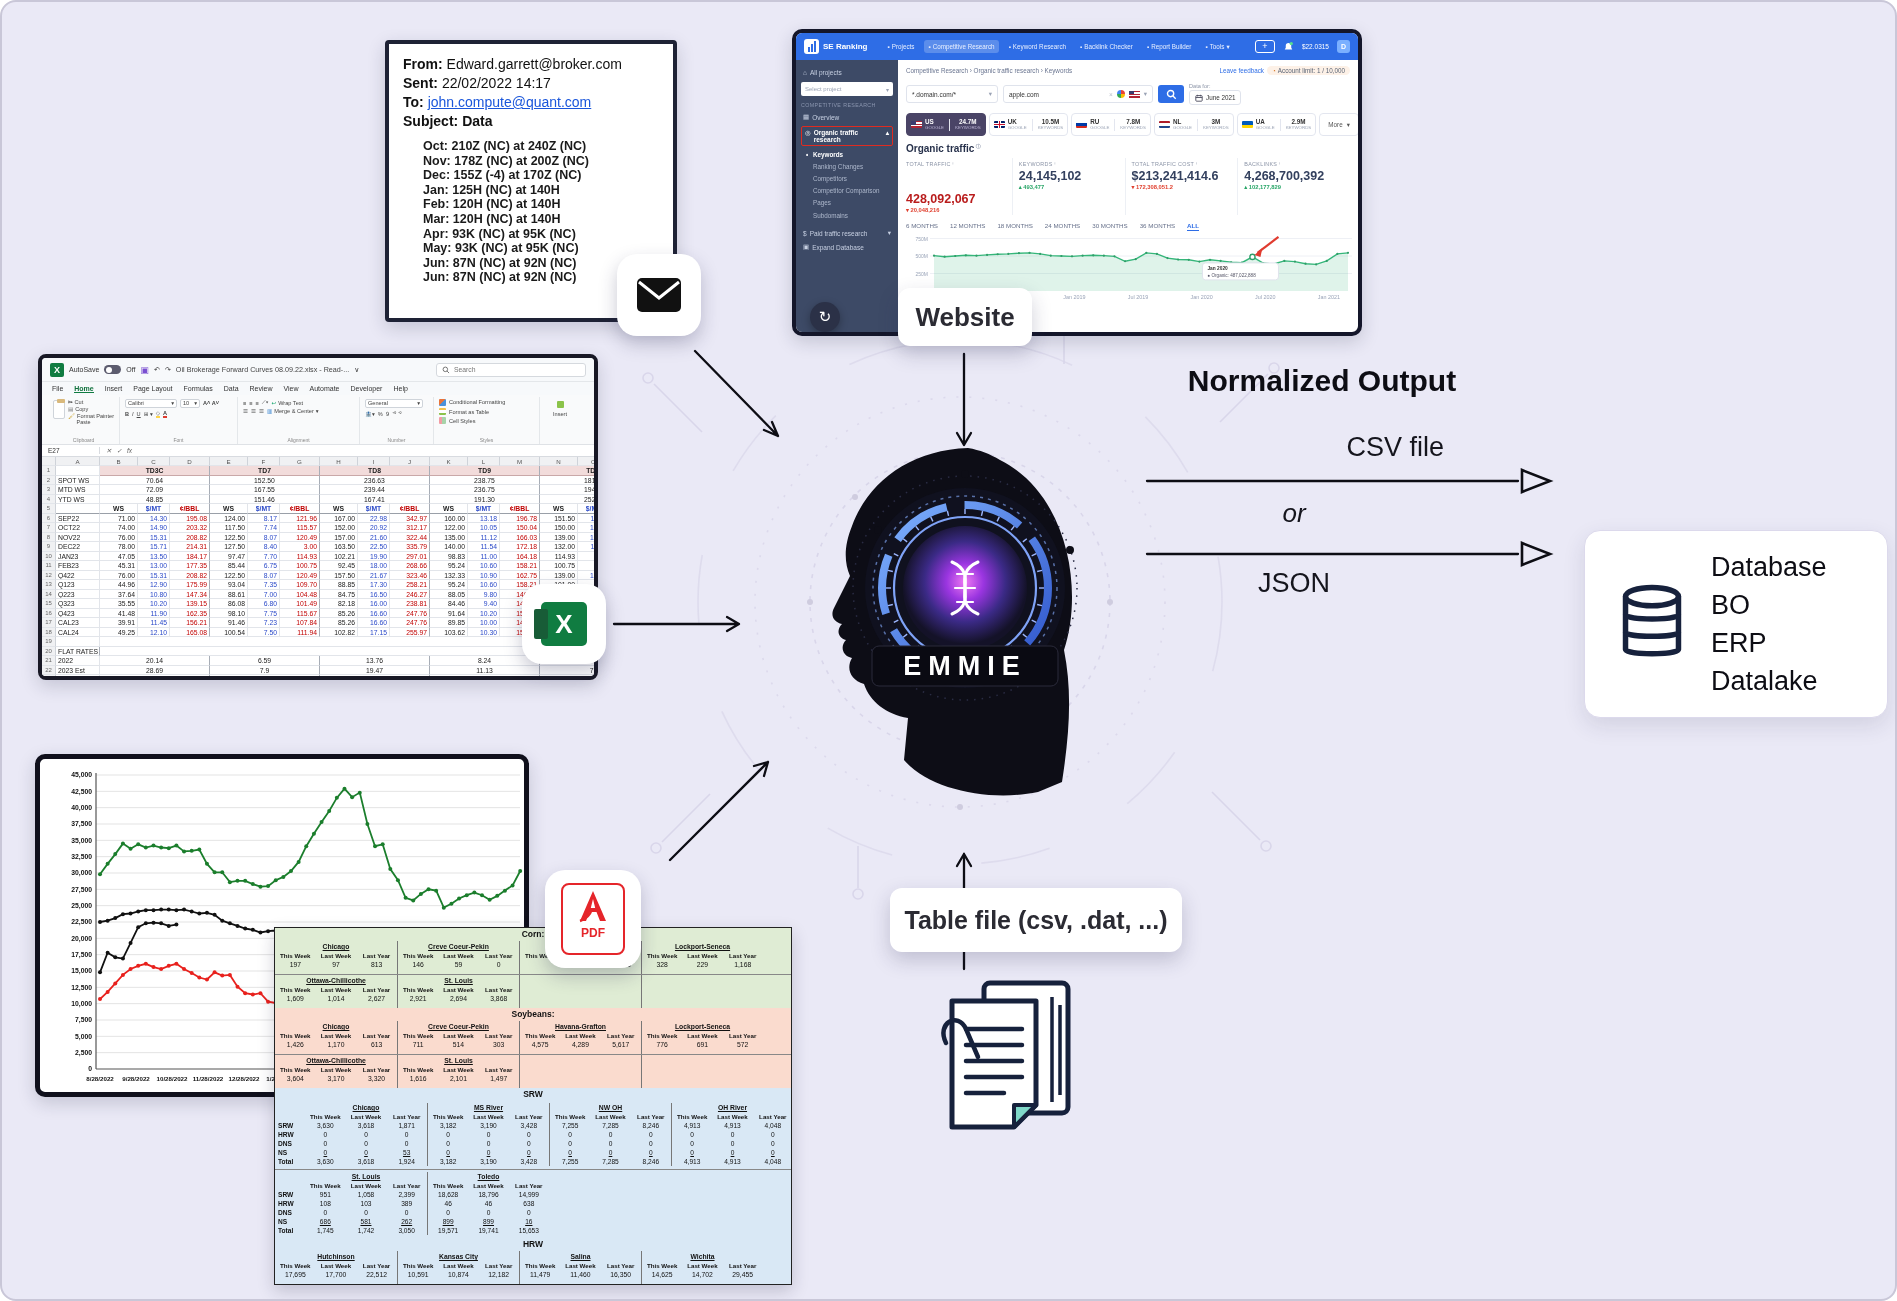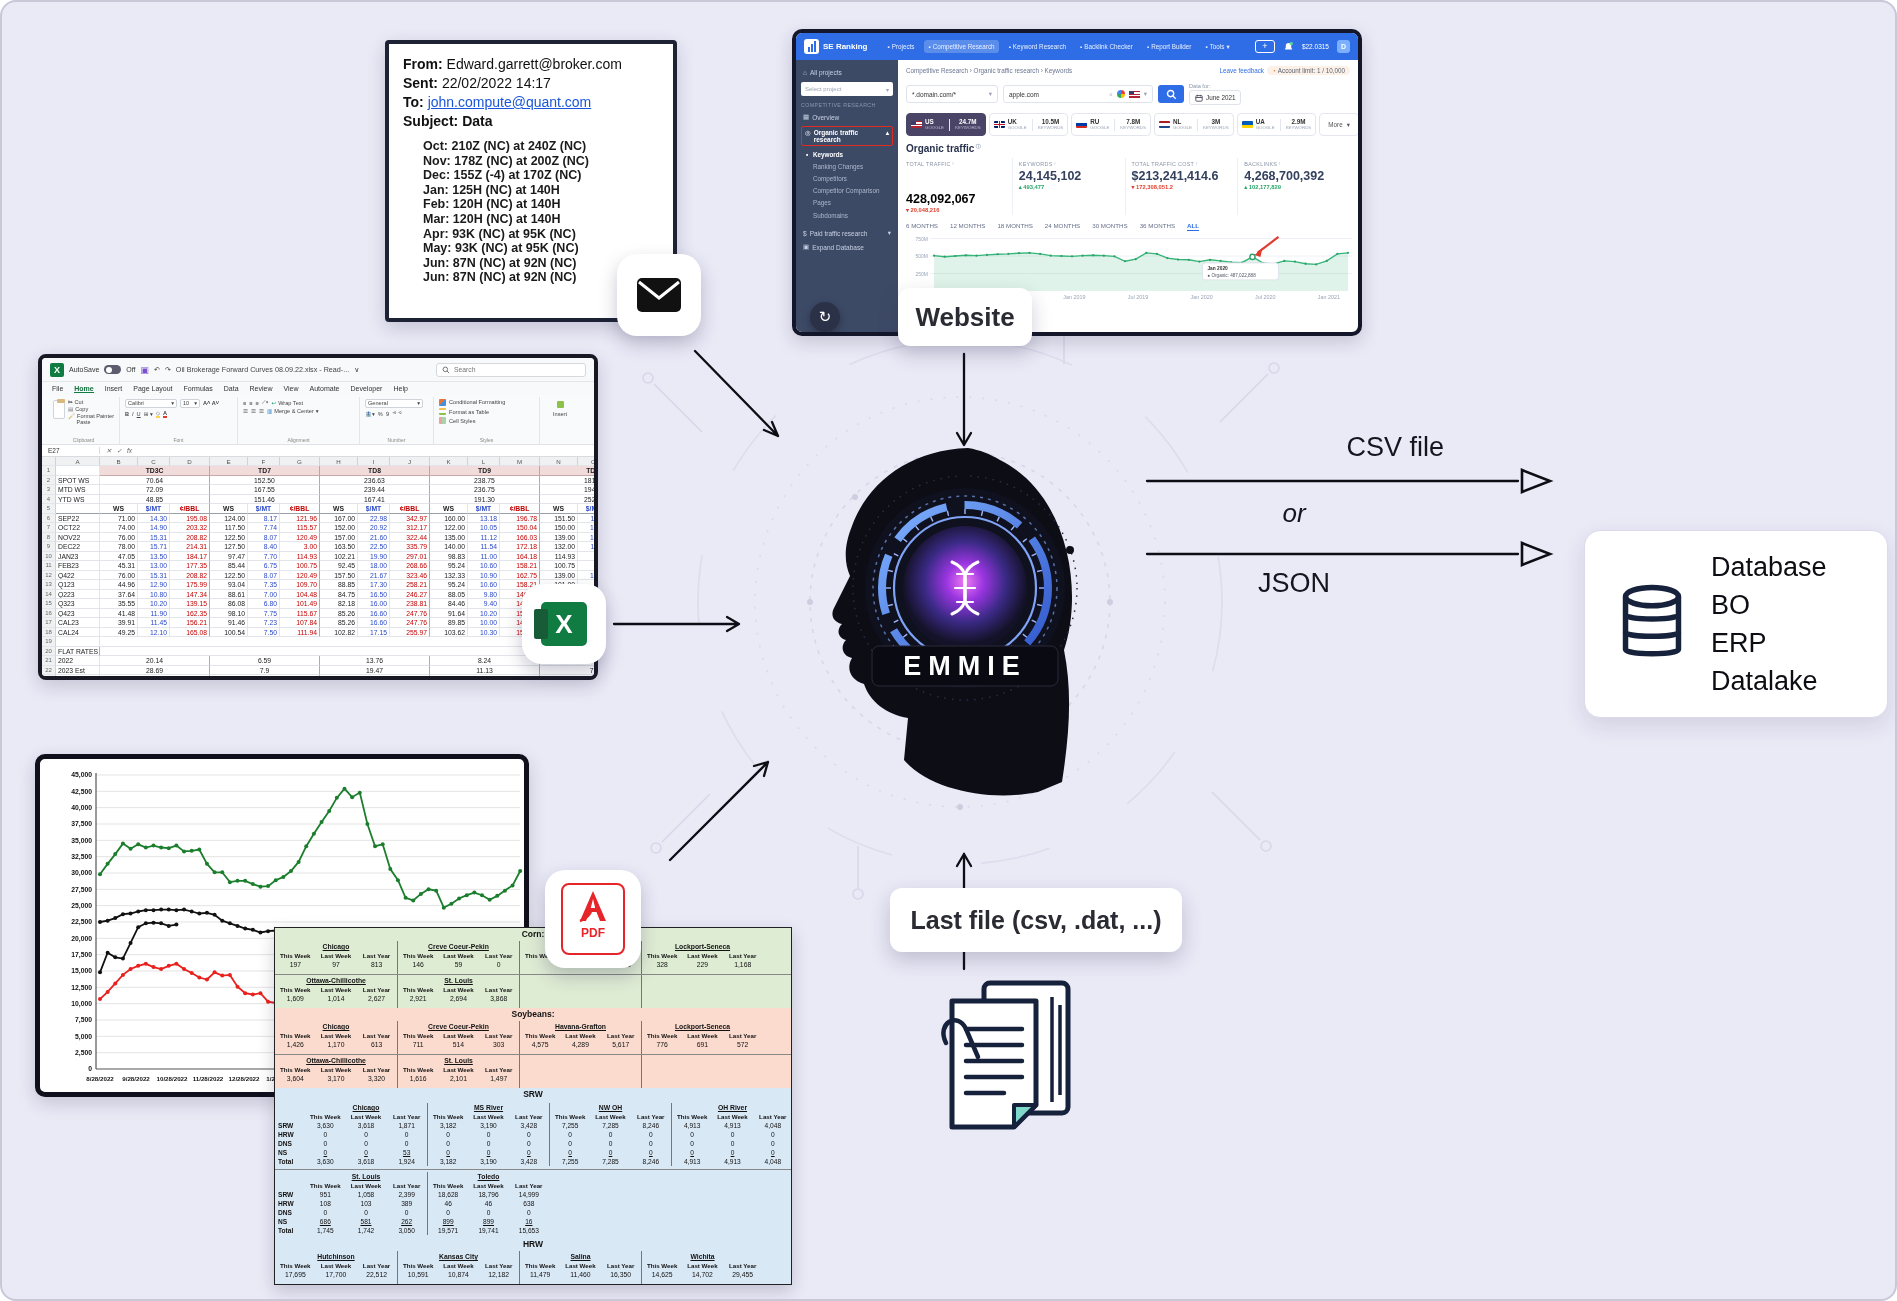--- a/index.html
+++ b/index.html
@@ -393,21 +393,21 @@
                 <span class="kw">2.9M</span>
                 <span class="gl">KEYWORDS</span>
               </span>
             </div>
             <div class="ctab more">More<span>▾</span></div>
           </div>
         <div id="se-title"><span>Organic traffic</span><sup> ⓘ</sup></div>
         <div id="se-metrics">
             <div class="metric">
               <div class="ml">TOTAL TRAFFIC ⁱ</div>
-              <div class="mv" style="color: #000000; margin-top: 24px;">428,092,067</div>
+              <div class="mv" style="color: #b91c1c; margin-top: 24px;">428,092,067</div>
               <div class="md down">▾ 20,048,216</div>
             </div>
             <div class="metric">
               <div class="ml">KEYWORDS ⁱ</div>
               <div class="mv" style="color: rgb(51, 64, 94);">24,145,102</div>
               <div class="md up">▴ 493,477</div>
             </div>
             <div class="metric">
               <div class="ml">TOTAL TRAFFIC COST ⁱ</div>
               <div class="mv" style="color: rgb(51, 64, 94);">$213,241,414.6</div>
@@ -1743,35 +1743,36 @@
     <g stroke="#fff" stroke-width="3" fill="none" stroke-linecap="round">
       <path d="M152 132 C182 145 148 171 178 184"></path>
       <path d="M178 132 C148 145 182 171 152 184"></path>
       <path d="M157 144 L173 144 M155 158 L175 158 M157 172 L173 172" stroke-width="2.2"></path>
     </g>
     <rect x="72" y="216" width="186" height="40" rx="7" fill="#0a0a12" stroke="#2a2a3a"></rect>
     <text x="165" y="245" text-anchor="middle" font-family="Liberation Sans, sans-serif" font-size="27" font-weight="bold" fill="#ffffff" letter-spacing="7">EMMIE</text>
   </svg>
 
   <div id="flatfile-chip" class="chip">
-      <span>Last file (csv, .dat, ...)</span>
+      <span>Table file (csv, .dat, ...)</span>
     </div>
   <svg id="doc-icon" width="150" height="175" viewBox="0 0 150 175">
     <g stroke="#16213c" stroke-width="5" fill="#fff" stroke-linejoin="round">
       <rect x="52" y="6" width="84" height="130" rx="6"></rect>
       <path d="M120 20 V125 M128 28 V118" stroke-width="3.5"></path>
       <path d="M20 24 h84 v104 l-22 22 h-62 z"></path>
     </g>
     <path d="M104 128 L82 128 L82 150 Z" fill="#7fd8c9" stroke="#16213c" stroke-width="4" stroke-linejoin="round"></path>
     <g stroke="#16213c" stroke-width="4.5" stroke-linecap="round">
       <path d="M34 52 H90 M34 68 H90 M34 84 H90 M34 100 H90 M34 116 H72"></path>
     </g>
     <path d="M14 66 C4 46 26 34 34 52 L46 80" fill="none" stroke="#16213c" stroke-width="4.5" stroke-linecap="round"></path>
   </svg>
 
+  <div id="normalized-output" class="abs">Normalized Output</div>
   <div id="csv-label" class="abs">CSV file</div>
   <div id="or-label" class="abs">or</div>
   <div id="json-label" class="abs">JSON</div>
 
   <div id="output-box">
     <svg width="74" height="84" viewBox="0 0 80 92" style="margin-left:30px">
       <g fill="none" stroke="#16213c" stroke-width="6">
         <ellipse cx="40" cy="16" rx="29" ry="10"></ellipse>
         <path d="M11 16 V74 C11 80 69 80 69 74 V16"></path>
         <path d="M11 36 C11 42 69 42 69 36"></path>

